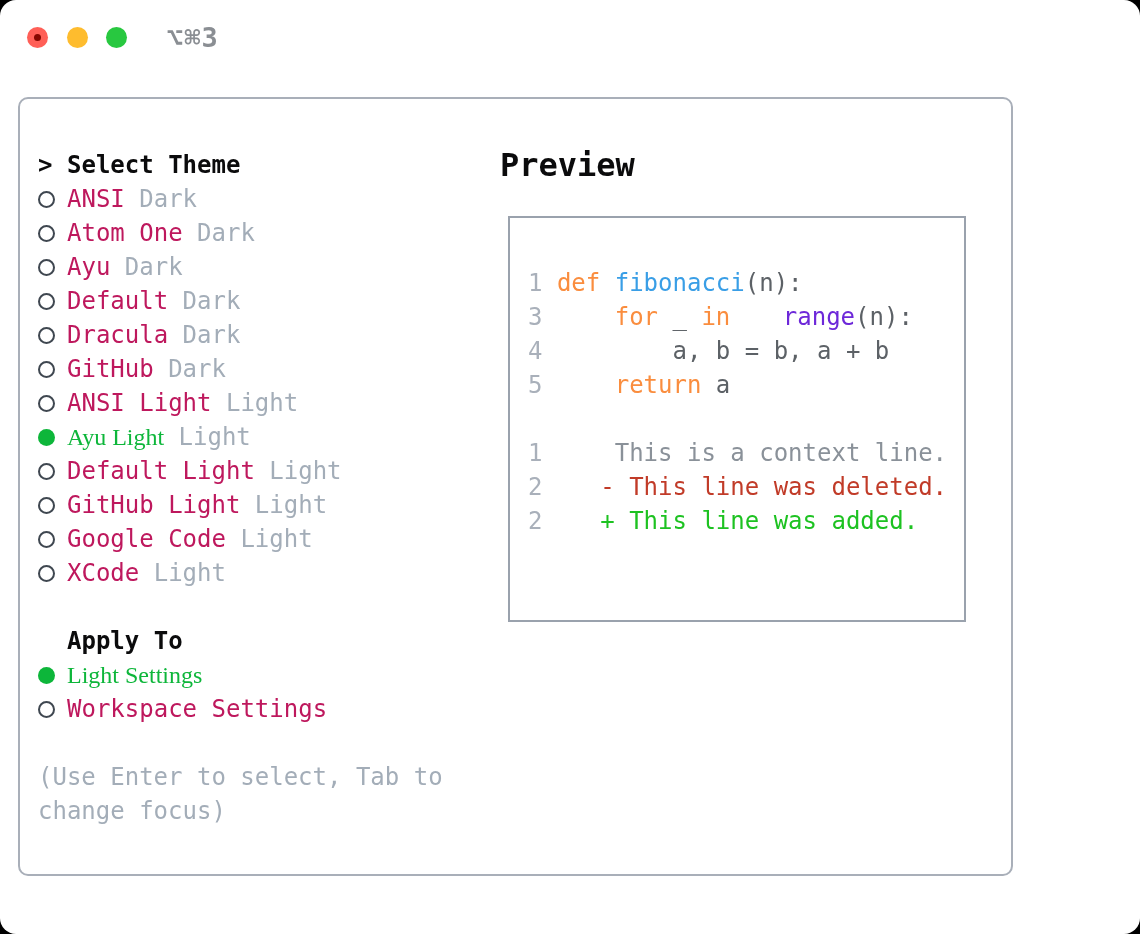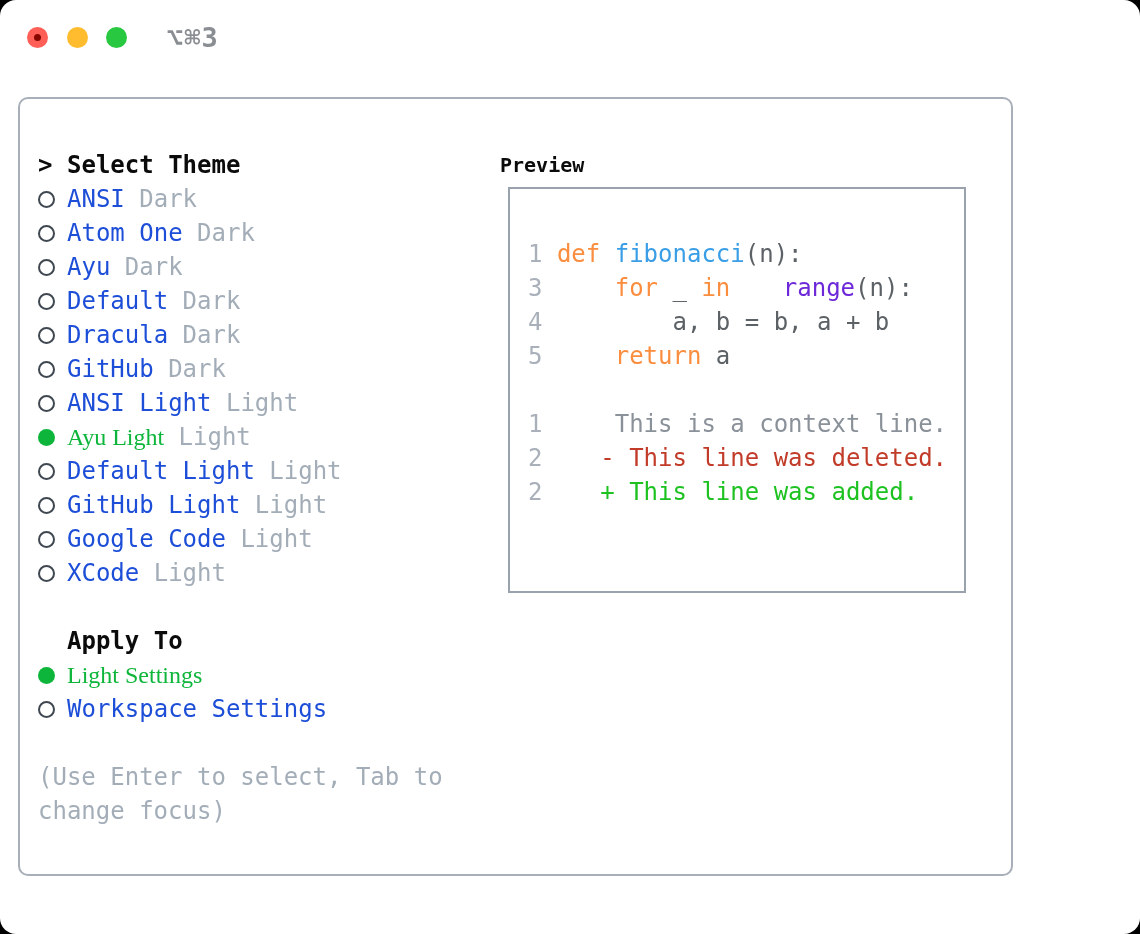--- a/index.html
+++ b/index.html
@@ -19,32 +19,32 @@
   
   .panel{position:absolute;left:18px;top:97px;width:995px;height:779px;
          border:2px solid #a9afb9;border-radius:10px;box-sizing:border-box;}
   
   .gridtext{font-size:24px;line-height:34px;}
   .row{display:flex;align-items:center;height:34px;white-space:pre;}
   .mk{display:inline-flex;align-items:center;width:29px;flex:0 0 29px;}
   .ring{width:13px;height:13px;border:2px solid #3f4750;border-radius:50%;box-sizing:content-box;}
   .dot{width:17px;height:17px;border-radius:50%;background:#0db63a;}
   .hdr{font-weight:bold;color:#0b0b0c;}
-  .item-name{color:#1d4ed8;}
+  .item-name{color:#be185d;}
   .item-name.sel{color:#0db63a;font-family:Liberation Serif, serif;}
   .variant{color:#a3adb8;}
   
   .col-themes{position:absolute;left:38px;top:148px;}
   .col-apply{position:absolute;left:38px;top:624px;}
   .hint{position:absolute;left:38px;top:760px;width:440px;color:#a3adb8;
         font-size:24px;line-height:34px;}
   
   .preview-header{position:absolute;left:500px;top:148px;height:34px;line-height:34px;
-                  font-size:20px;font-weight:bold;color:#0b0b0c;}
-  .preview-box{position:absolute;left:508px;top:187px;width:458px;height:406px;
+                  font-size:32px;font-weight:bold;color:#0b0b0c;}
+  .preview-box{position:absolute;left:508px;top:216px;width:458px;height:406px;
                border:2px solid #9aa2ad;box-sizing:border-box;padding-left:23px;}
   .code-lines{position:absolute;left:18px;top:48px;}
   .cline{height:34px;line-height:34px;font-size:24px;white-space:pre;}
   .seg-ln{color:#a9b0ba;}
   .seg-kw{color:#fa8d3e;}
   .seg-fn{color:#399ee6;}
   .seg-nm{color:#a37acc;}
   .seg-ca{color:#6d28d9;margin-left:38px;}
   .seg-pl{color:#5c6166;}
   .seg-cx{color:#8a9199;}

